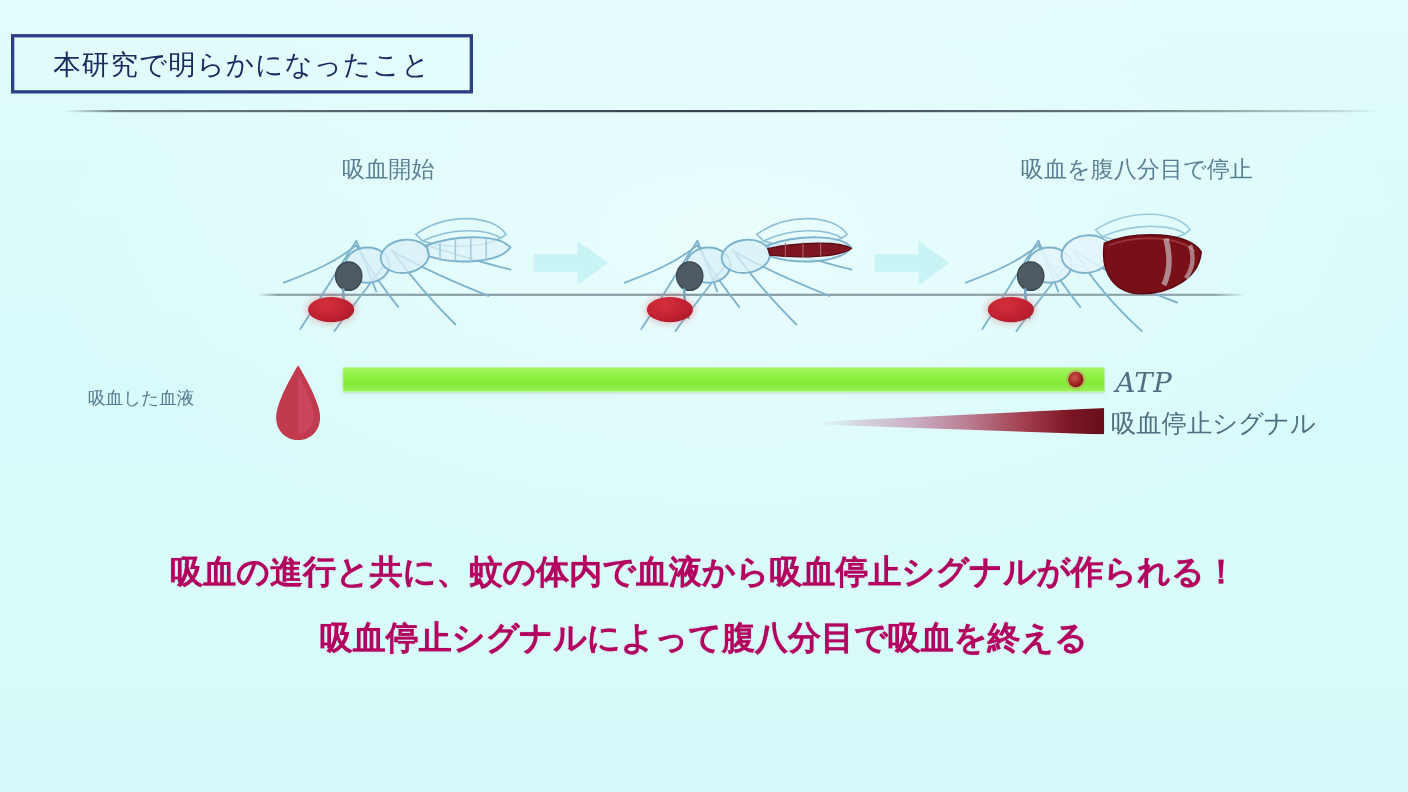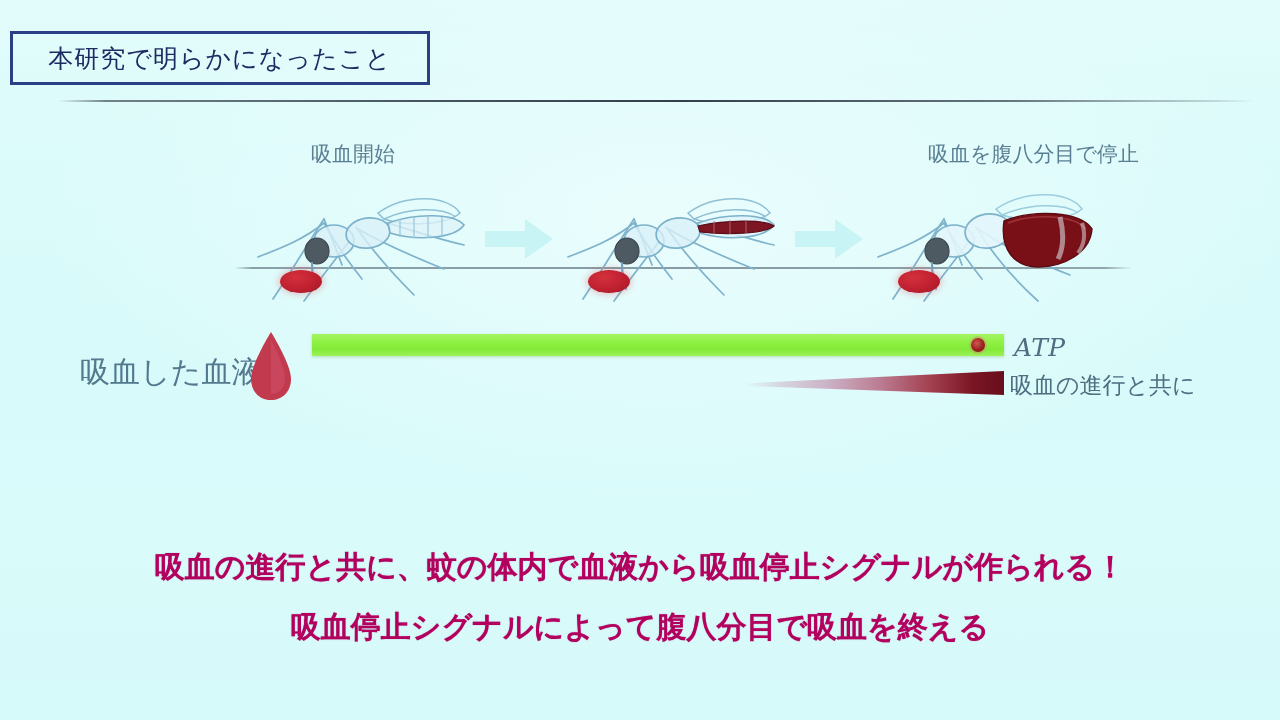--- a/index.html
+++ b/index.html
@@ -74,21 +74,21 @@
   #pool-2{left:588px;top:270px;}
   #pool-3{left:898px;top:270px;}
 
   
   .flow-arrow{position:absolute;top:216px;width:68px;height:46px;}
   #arrow-1{left:485px;}
   #arrow-2{left:795px;}
 
   
   #blood-label{
-    position:absolute;left:80px;top:352px;font-size:30px;color:#53798e;
+    position:absolute;left:80px;top:352px;font-size:16px;color:#53798e;
     font-family:"DejaVu Serif","Liberation Serif",serif;white-space:nowrap;
   }
   #blood-drop{position:absolute;left:248px;top:330px;width:46px;height:72px;}
 
   
   #atp-bar{
     position:absolute;left:312px;top:334px;width:692px;height:22px;
     background:linear-gradient(180deg,#a4f562 0%,#8bf03f 45%,#83ea39 70%,#9cf257 100%);
     box-shadow:0 1px 3px rgba(100,170,60,.35);
   }
@@ -116,21 +116,20 @@
   #signal-name{
     position:absolute;left:1010px;top:370px;font-size:23px;color:#4e6e81;
     font-family:"DejaVu Serif","Liberation Serif",serif;white-space:nowrap;
   }
 
   
   .conclusion-line{
     position:absolute;width:1280px;text-align:center;
     font-size:30px;font-weight:bold;color:#b3005e;white-space:nowrap;
     text-shadow:0 0 1px rgba(160,0,90,.6);
-    margin-top:47px;
   }
   #conclusion-1{top:500px;}
   #conclusion-2{top:560px;}
 </style>
 </head>
 <body>
 
 <div id="slide">
 
   <div id="header">
@@ -252,18 +251,18 @@
   <svg id="blood-drop" viewBox="0 0 46 72">
     <path d="M23 2 C23 2 43 34 43 49 C43 62 34 70 23 70 C12 70 3 62 3 49 C3 34 23 2 23 2 Z" fill="#c23a4e"></path>
     <path d="M23 10 C23 10 37 36 37 48 C37 58 31 64 23 64" fill="#cf5168" opacity=".55"></path>
   </svg>
 
   <div id="atp-bar"></div>
   <div id="atp-marker"></div>
   <div id="atp-name">ATP</div>
 
   <div id="signal-bar"></div>
-  <div id="signal-name">吸血の進行と共に</div>
+  <div id="signal-name">吸血停止シグナル</div>
 
   <div class="conclusion-line" id="conclusion-1">吸血の進行と共に、蚊の体内で血液から吸血停止シグナルが作られる！</div>
   <div class="conclusion-line" id="conclusion-2">吸血停止シグナルによって腹八分目で吸血を終える</div>
 
 </div>
 
 </body></html>

